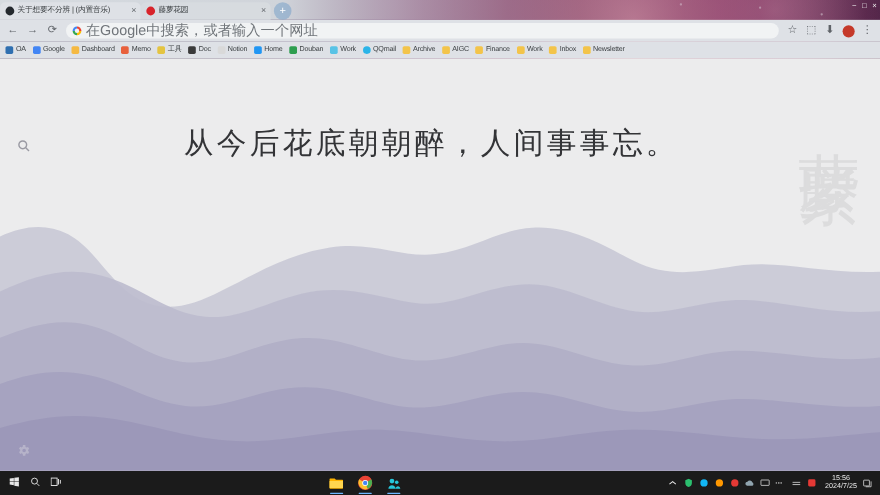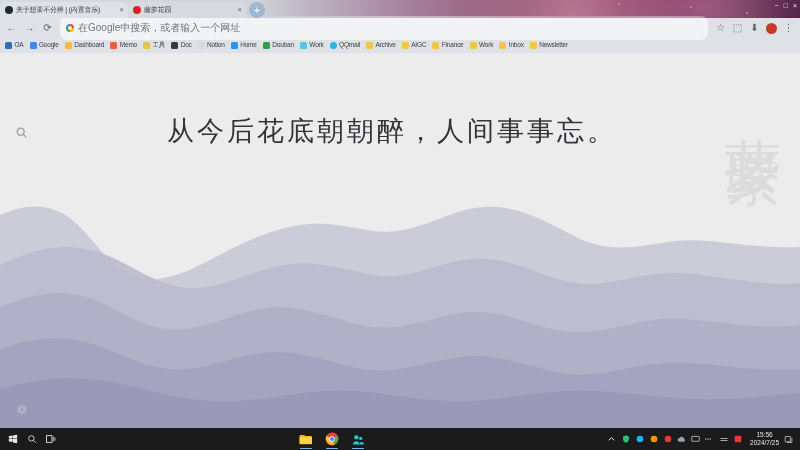--- a/index.html
+++ b/index.html
@@ -56,23 +56,23 @@
   .winbtns span { font-size: 7px; color: #eee; }
 
   
   .toolbar {
     height: 20px; background: #dee1e6;
     display: flex; align-items: center; gap: 7px; padding: 0 6px;
   }
   .nav-ico { width: 11px; height: 11px; display: flex; align-items: center; justify-content: center;
              color: #5f6368; font-size: 10px; line-height: 1; }
   .omnibox {
-    flex: 1; height: 24px; background: #f1f3f4; border-radius: 7px;
+    flex: 1; height: 14px; background: #f1f3f4; border-radius: 7px;
     display: flex; align-items: center; gap: 4px; padding: 0 6px;
-    font-size: 10px; color: #70757a; overflow: hidden; white-space: nowrap;
+    font-size: 13px; color: #70757a; overflow: hidden; white-space: nowrap;
   }
   .g-icon {
     width: 8px; height: 8px; border-radius: 50%; flex: 0 0 8px;
     background: conic-gradient(#ea4335 0 25%, #fbbc05 25% 50%, #34a853 50% 75%, #4285f4 75% 100%);
     position: relative;
   }
   .g-icon::after { content:""; position:absolute; inset:2px; background:#f1f3f4; border-radius:50%; }
   .tb-right { display: flex; align-items: center; gap: 6px; }
   .tb-right .nav-ico { color: #5f6368; }
   .avatar-sm { width: 11px; height: 11px; border-radius: 50%; background: #c53929; }

